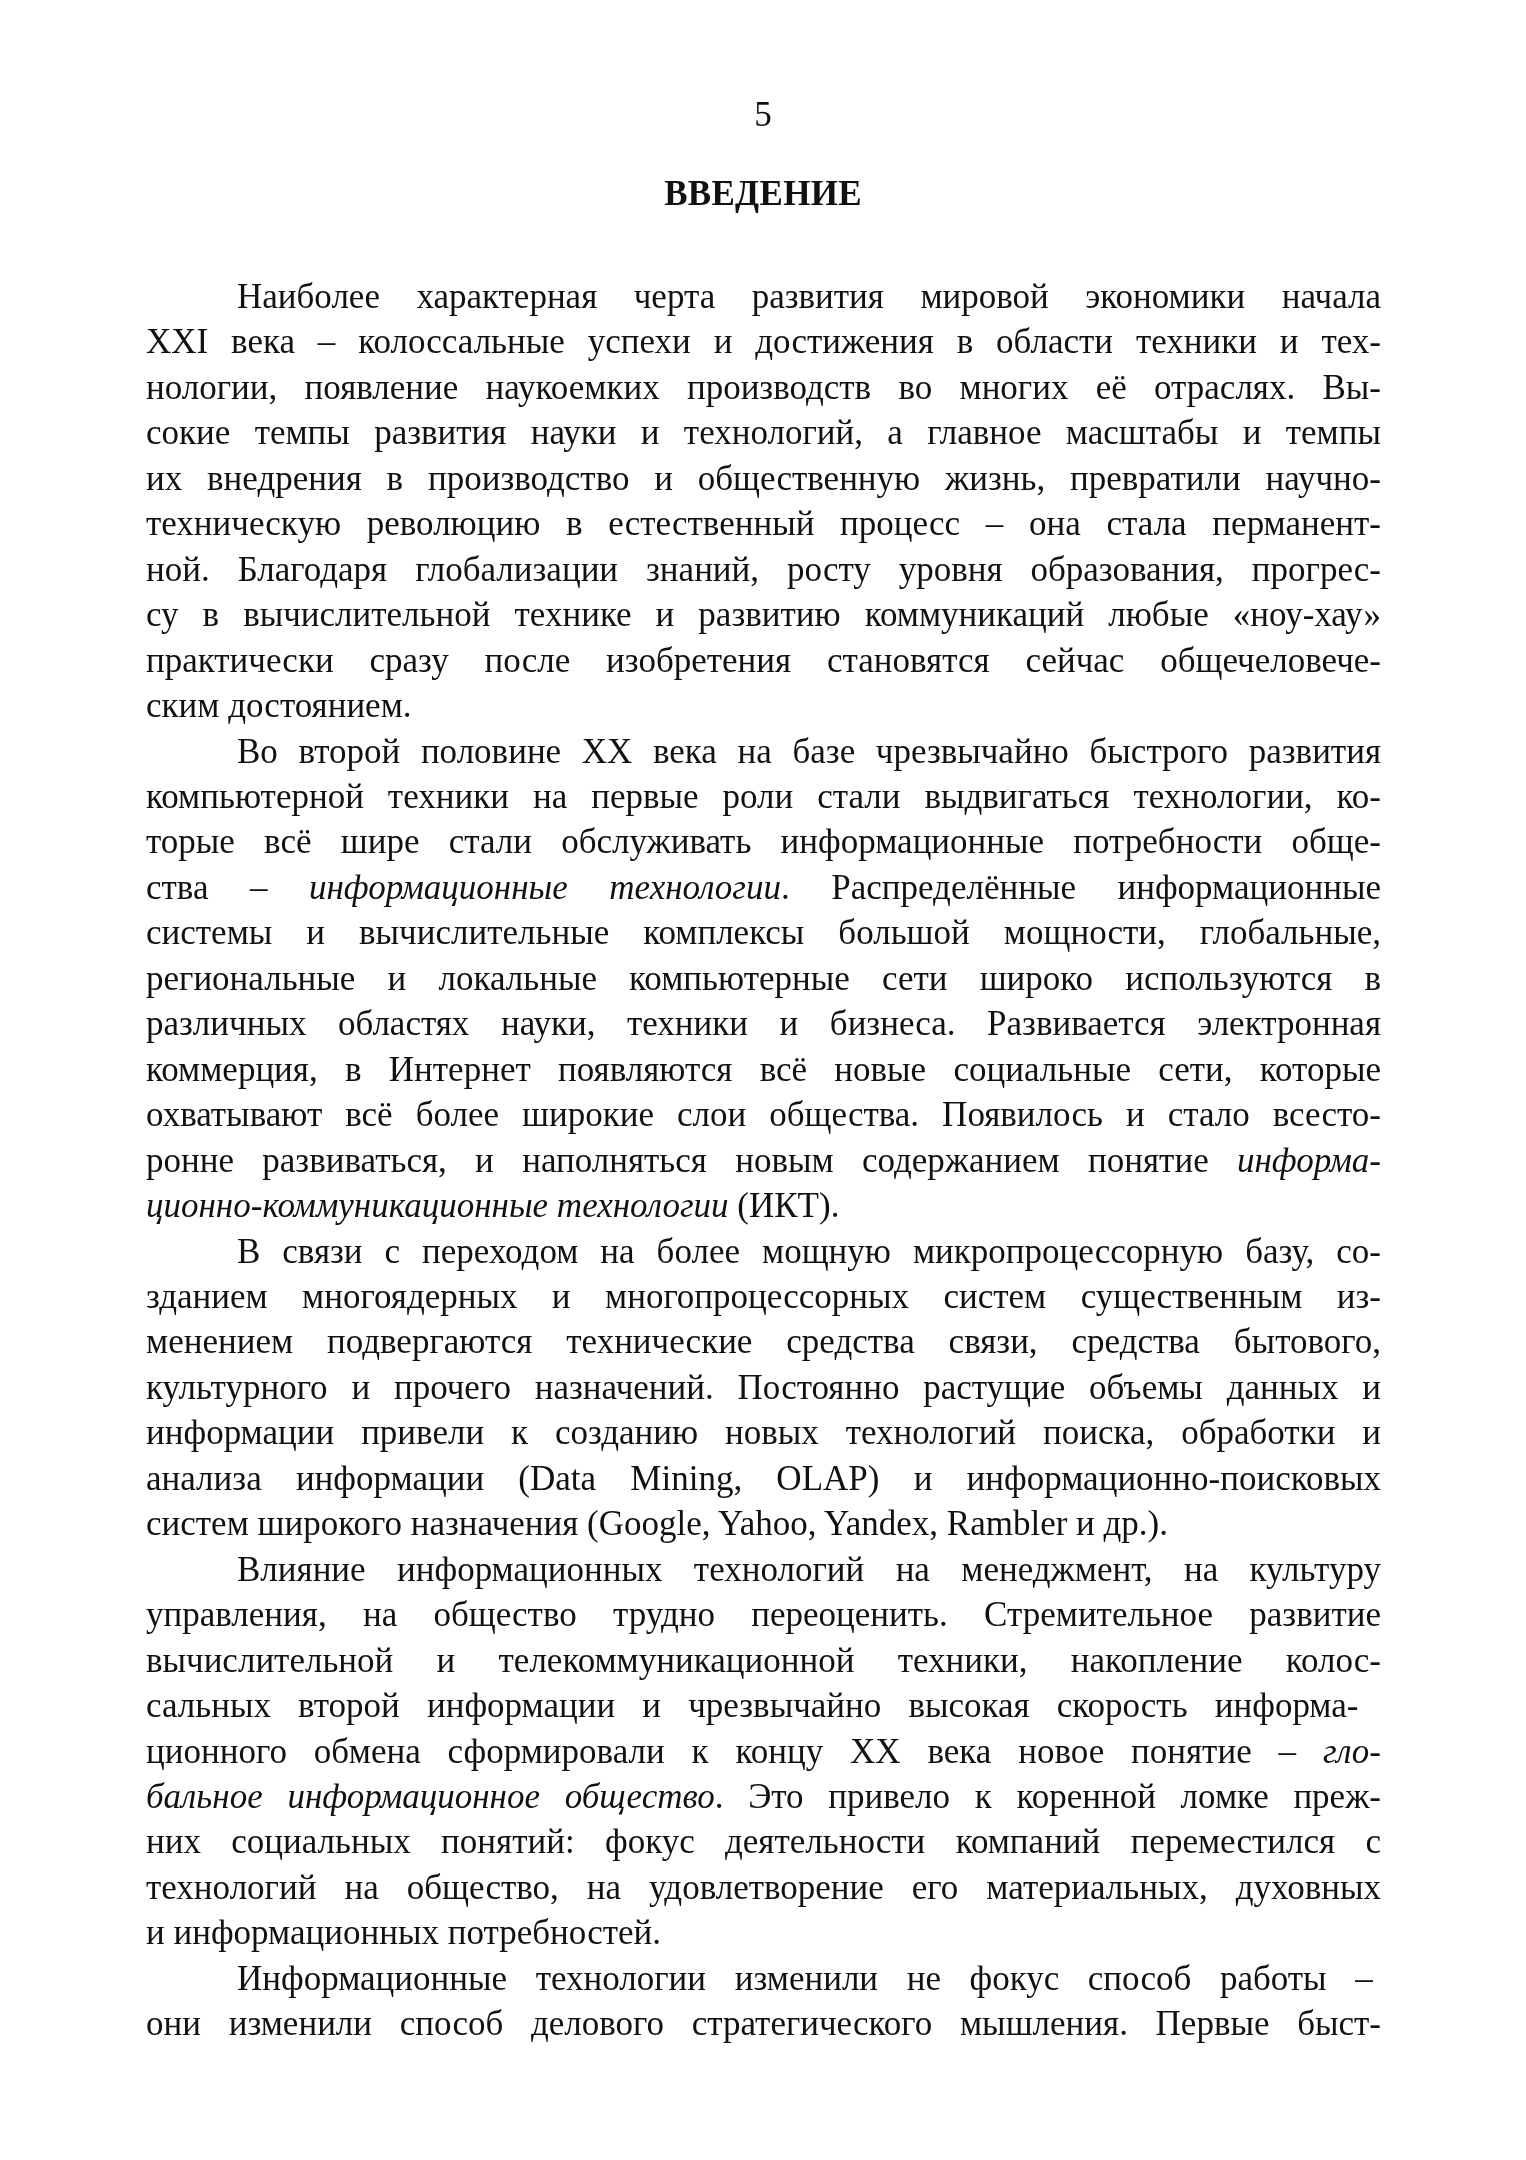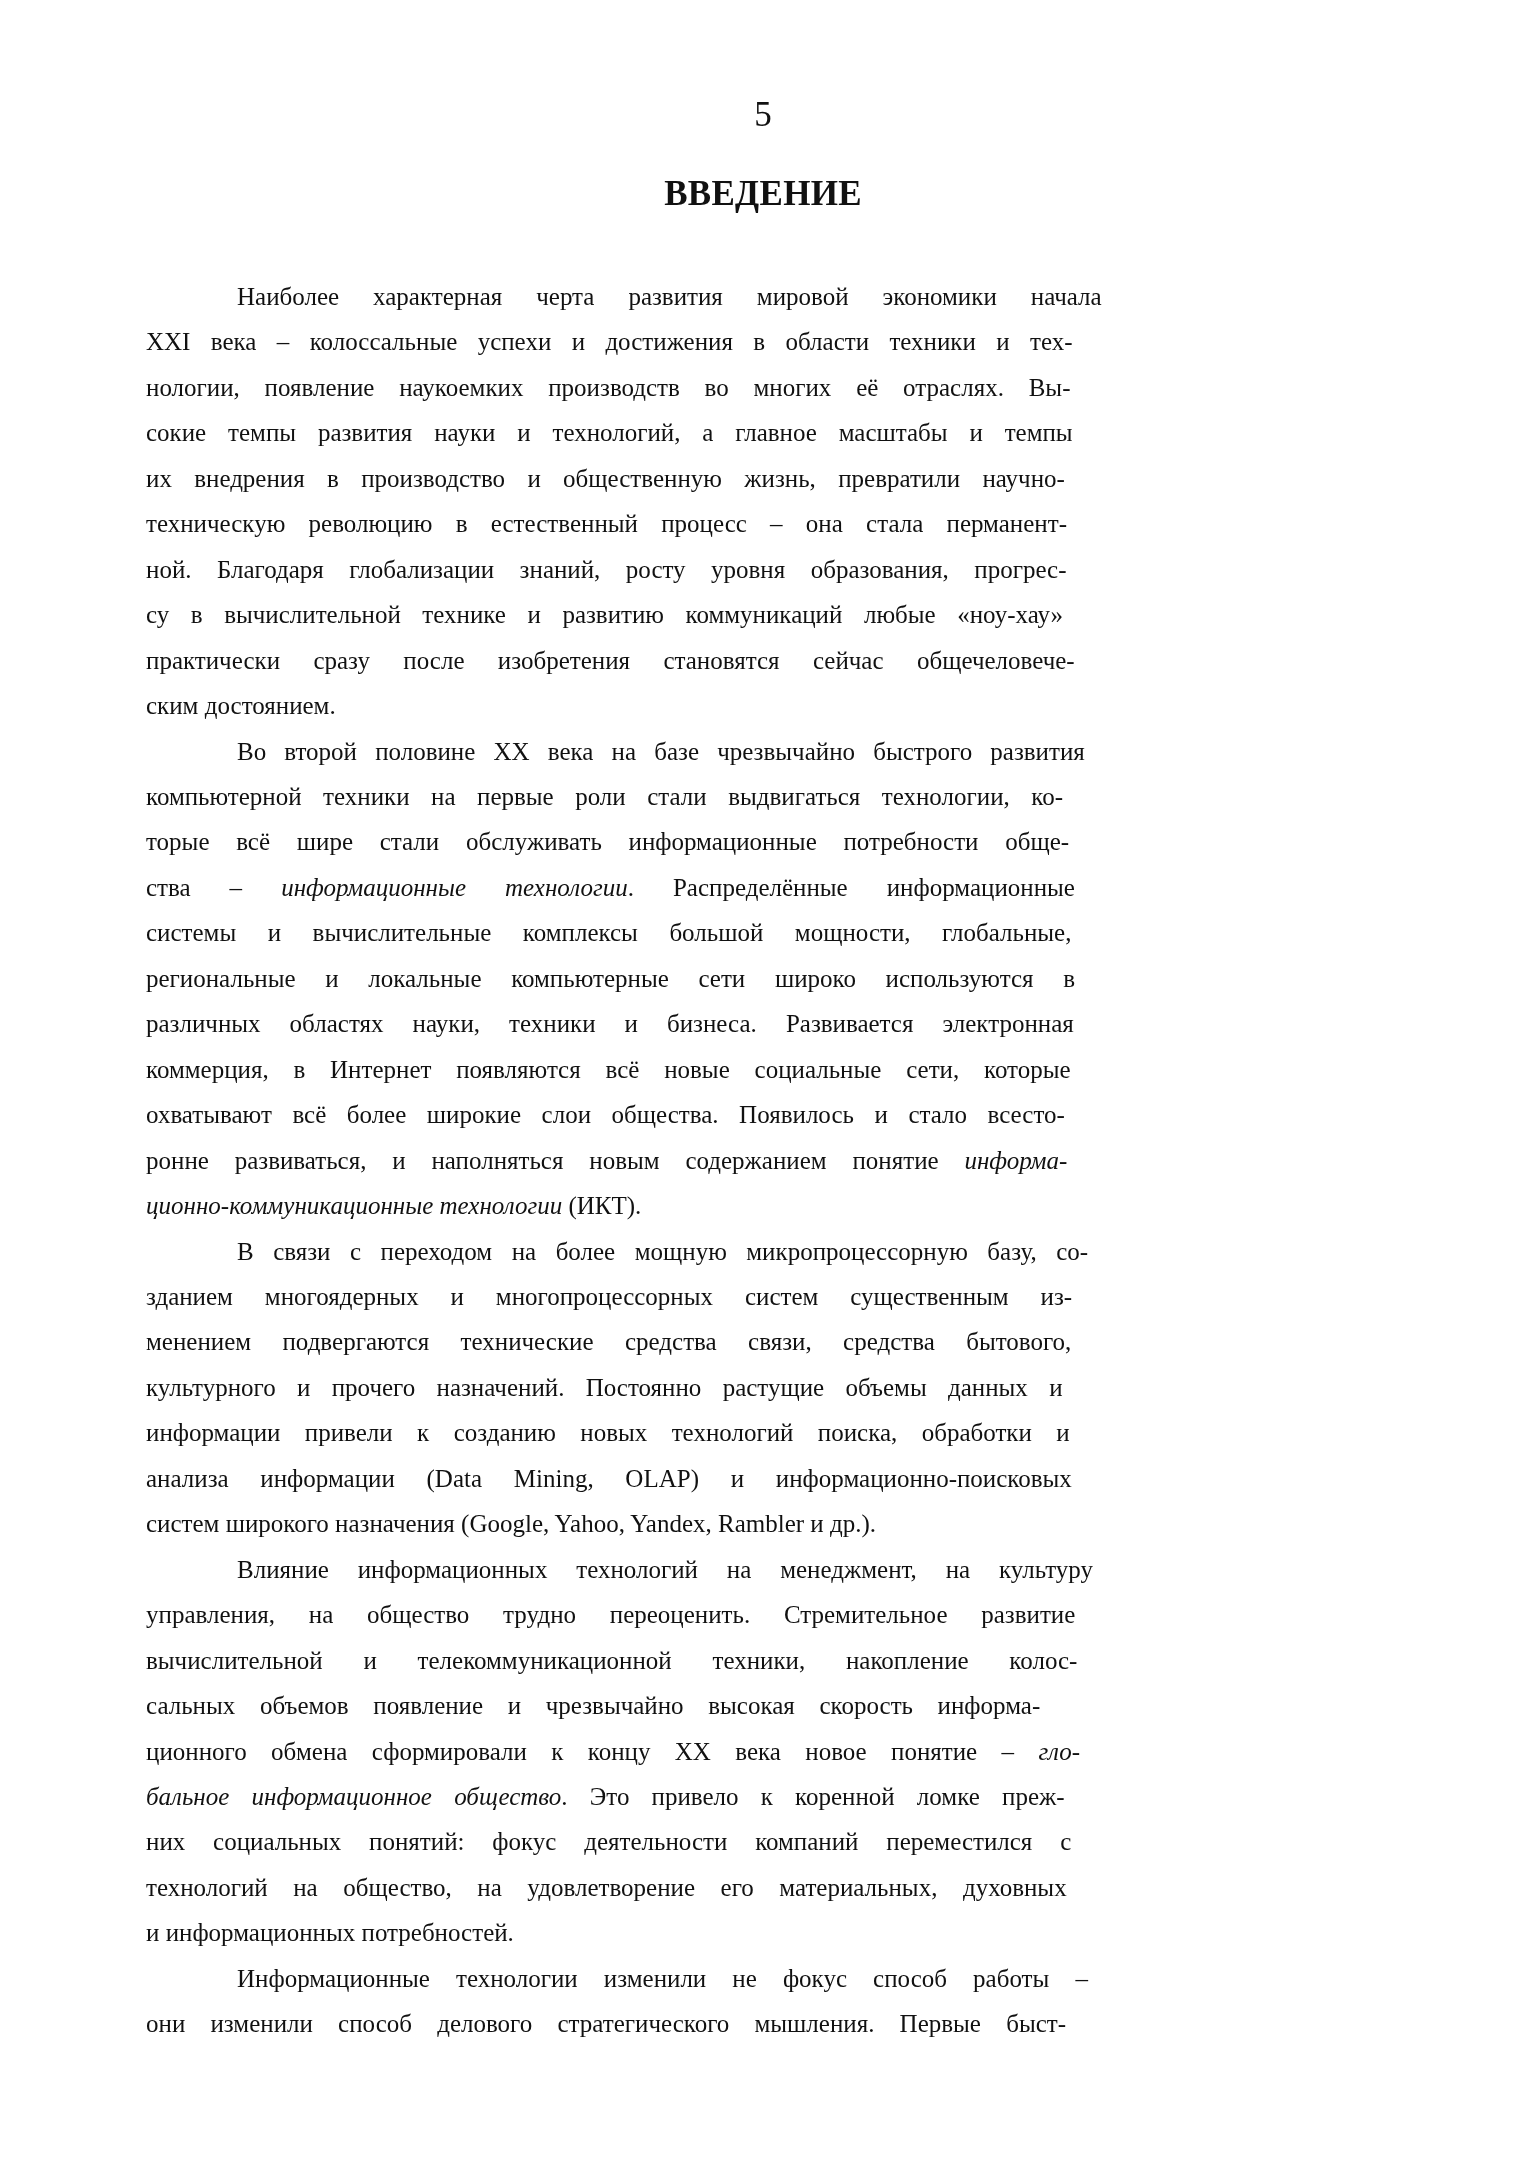--- a/index.html
+++ b/index.html
@@ -38,21 +38,21 @@
     .body-text {
       position: absolute;
       left: 146px;
       width: 1235px;
       top: 274px;
     }
     .line {
       display: block;
       height: 45.46px;
       line-height: 45.46px;
-      font-size: 25px;
+      font-size: 35px;
       white-space: nowrap;
       text-align: justify;
       text-align-last: justify;
       overflow: visible;
     }
     .line.first {
       padding-left: 91px;
     }
     .line.last {
       text-align: left;
@@ -100,21 +100,21 @@
       <span class="line" style="text-align: left; text-align-last: left; word-spacing: 25.1771px;"><span>менением подвергаются технические средства связи, средства бытового,</span></span>
       <span class="line" style="text-align: left; text-align-last: left; word-spacing: 15.0449px;"><span>культурного и прочего назначений. Постоянно растущие объемы данных и</span></span>
       <span class="line" style="text-align: left; text-align-last: left; word-spacing: 18.1445px;"><span>информации привели к созданию новых технологий поиска, обработки и</span></span>
       <span class="line" style="text-align: left; text-align-last: left; word-spacing: 25.4766px;"><span>анализа информации (Data Mining, OLAP) и информационно-поисковых</span></span>
       <span class="line last" style="text-align: left; text-align-last: left;"><span>систем широкого назначения (Google, Yahoo, Yandex, Rambler и др.).</span></span>
     </div>
     <div>
       <span class="line first" style="text-align: left; text-align-last: left; word-spacing: 22.612px;"><span>Влияние информационных технологий на менеджмент, на культуру</span></span>
       <span class="line" style="text-align: left; text-align-last: left; word-spacing: 27.5052px;"><span>управления, на общество трудно переоценить. Стремительное развитие</span></span>
       <span class="line" style="text-align: left; text-align-last: left; word-spacing: 34.5094px;"><span>вычислительной и телекоммуникационной техники, накопление колос-</span></span>
-      <span class="line" style="text-align: left; text-align-last: left; word-spacing: 18.3862px;"><span>сальных объемов появление и чрезвычайно высокая скорость информа-</span></span>
+      <span class="line" style="text-align: left; text-align-last: left; word-spacing: 18.3862px;"><span>сальных второй информации и чрезвычайно высокая скорость информа-</span></span>
       <span class="line" style="text-align: left; text-align-last: left; word-spacing: 18.1328px;"><span>ционного обмена сформировали к концу XX века новое понятие – </span><em>гло-</em></span>
       <span class="line" style="text-align: left; text-align-last: left; word-spacing: 15.9375px;"><em>бальное информационное общество</em><span>. Это привело к коренной ломке преж-</span></span>
       <span class="line" style="text-align: left; text-align-last: left; word-spacing: 21.5625px;"><span>них социальных понятий: фокус деятельности компаний переместился с</span></span>
       <span class="line" style="text-align: left; text-align-last: left; word-spacing: 19.2634px;"><span>технологий на общество, на удовлетворение его материальных, духовных</span></span>
       <span class="line last" style="text-align: left; text-align-last: left;"><span>и информационных потребностей.</span></span>
     </div>
     <div>
       <span class="line first" style="text-align: left; text-align-last: left; word-spacing: 19.8415px;"><span>Информационные технологии изменили не фокус способ работы –</span></span>
       <span class="line" style="text-align: left; text-align-last: left; word-spacing: 18.9487px;"><span>они изменили способ делового стратегического мышления. Первые быст-</span></span>
     </div>

